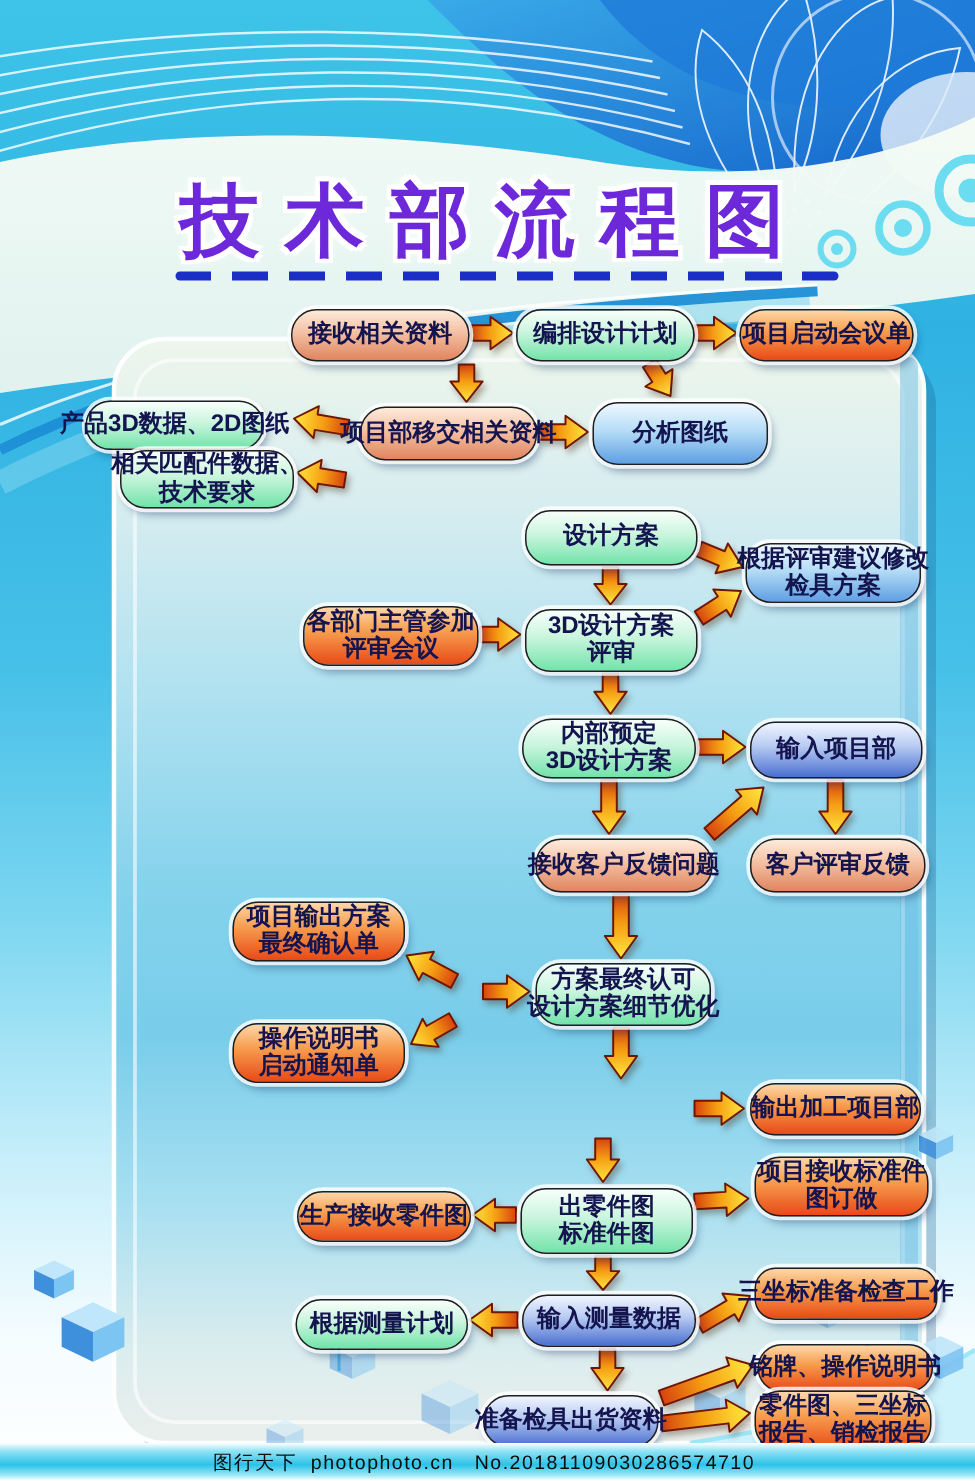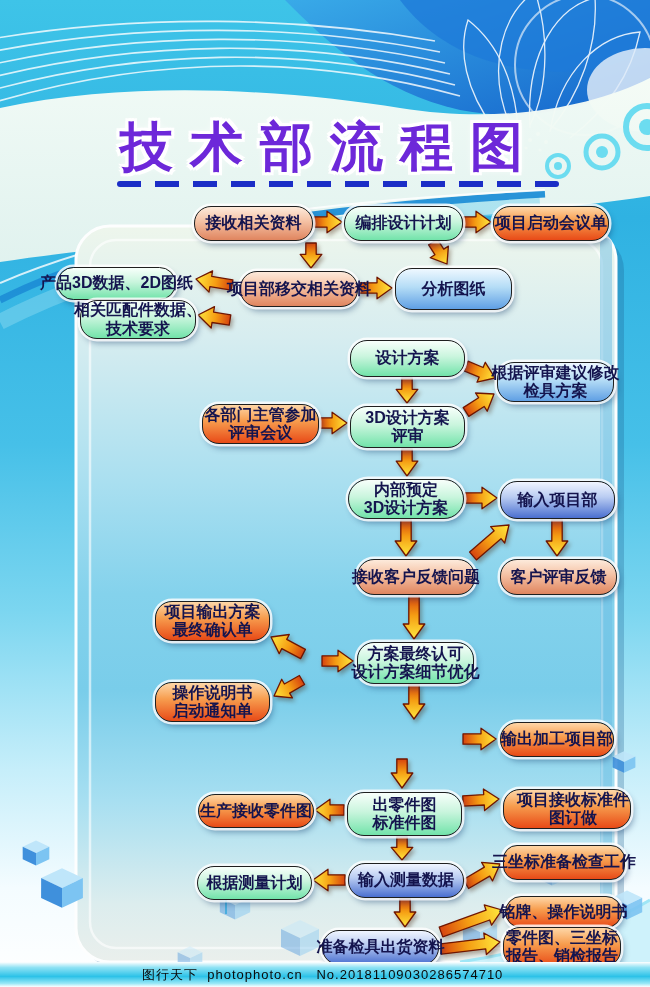--- a/index.html
+++ b/index.html
@@ -396,21 +396,21 @@
       <div>操作说明书</div>
       <div>启动通知单</div>
     </div>
     <div class="node redorange" style="left: 500px; top: 722px; width: 112px; height: 33px;">
       <div>输出加工项目部</div>
     </div>
     <div class="node green" style="left: 347px; top: 792px; width: 113px; height: 42px;">
       <div>出零件图</div>
       <div>标准件图</div>
     </div>
-    <div class="node redorange" style="left: 503px; top: 789px; width: 114px; height: 38px; padding-left: 12px;">
+    <div class="node redorange" style="left: 503px; top: 771px; width: 114px; height: 38px;">
       <div>项目接收标准件</div>
       <div>图订做</div>
     </div>
     <div class="node redorange" style="left: 198px; top: 794px; width: 114px; height: 32px;">
       <div>生产接收零件图</div>
     </div>
     <div class="node green" style="left: 197px; top: 866px; width: 113px; height: 32px;">
       <div>根据测量计划</div>
     </div>
     <div class="node navy" style="left: 348px; top: 863px; width: 114px; height: 33px; text-align: center;">

